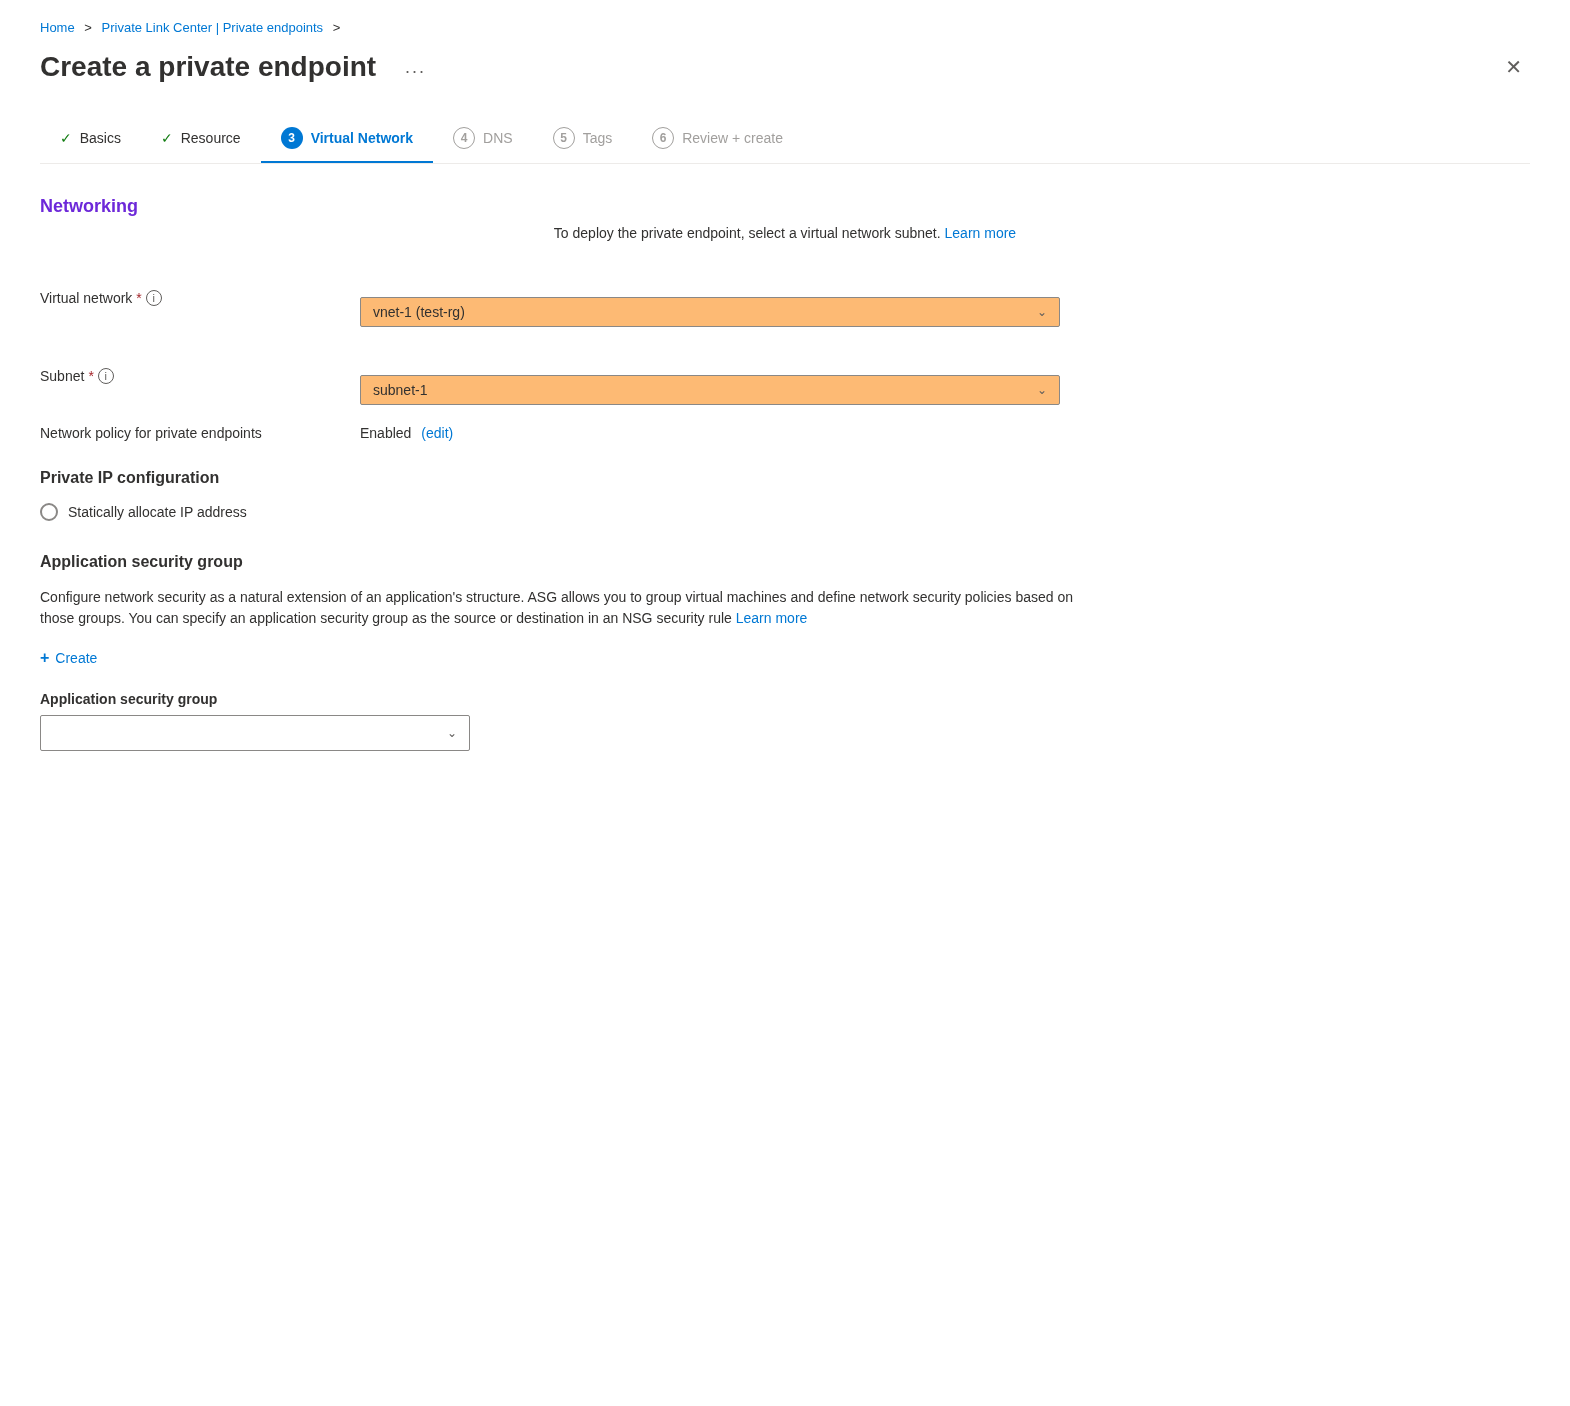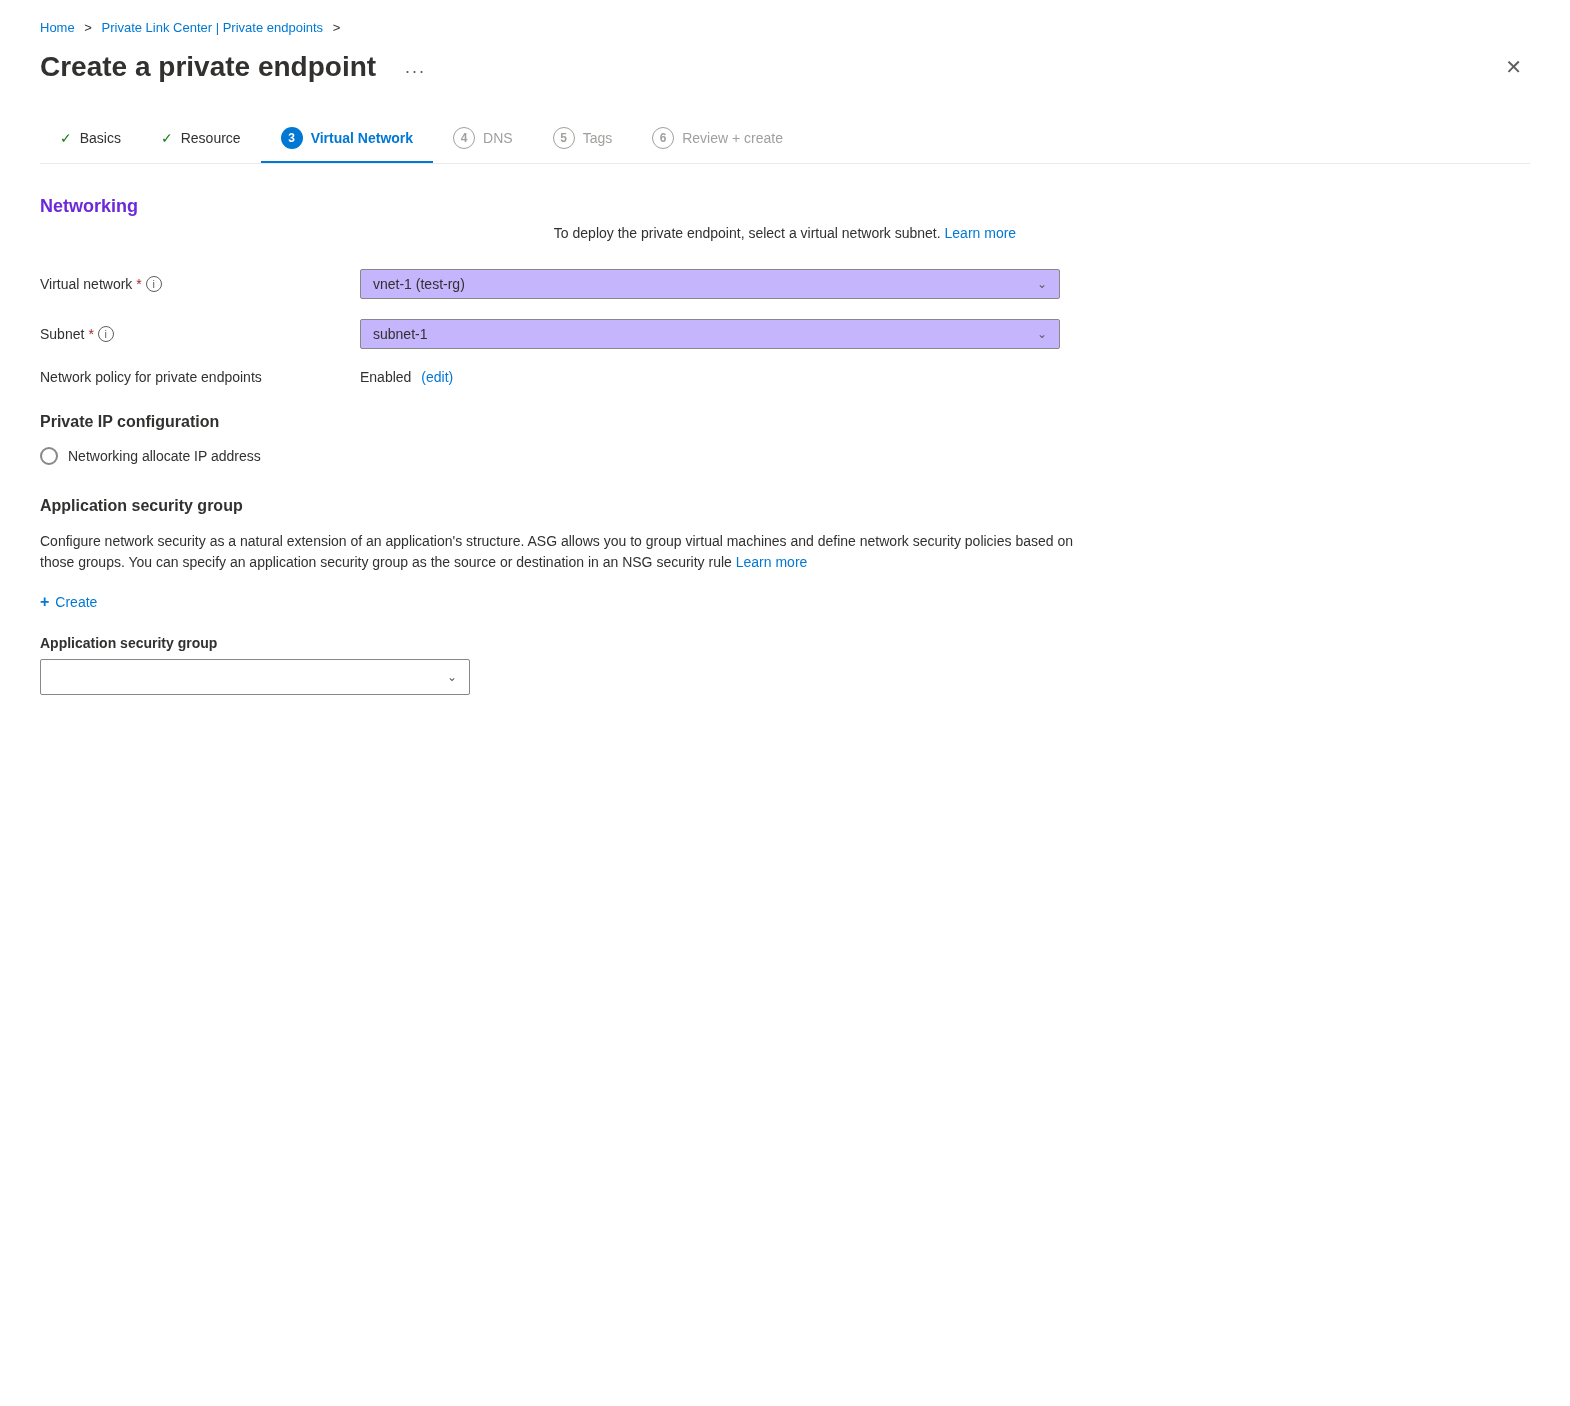--- a/index.html
+++ b/index.html
@@ -155,25 +155,26 @@
       flex: 1;
       max-width: 700px;
     }
     .select-box {
       display: flex;
       align-items: center;
       justify-content: space-between;
       border: 1px solid #8a8886;
       padding: 6px 12px;
       border-radius: 2px;
-      background: #c4b5fd;
+      background: #fdba74;
       cursor: pointer;
       font-size: 14px;
       color: #323130;
       min-width: 400px;
+      margin-top: 28px;
     }
     .chevron-down {
       font-size: 12px;
       color: #605e5c;
     }
     .network-policy-row {
       display: flex;
       align-items: center;
       margin-bottom: 28px;
     }
@@ -373,21 +374,21 @@
         <a href="#" class="edit-link link">(edit)</a>
       </div>
     </div>
   </div>
 
   <div>
     <div class="subsection-title">Private IP configuration</div>
     <div class="radio-group">
       <div class="radio-item">
         <div class="radio-circle unchecked"></div>
-        <span class="radio-label">Networking allocate IP address</span>
+        <span class="radio-label">Statically allocate IP address</span>
       </div>
     </div>
   </div>
 
   <div class="asg-section">
     <div class="subsection-title">Application security group</div>
     <div class="asg-desc">
       <span>Configure network security as a natural extension of an application's structure. ASG allows you to group virtual machines and define network security policies based on those groups. You can specify an application security group as the source or destination in an NSG security rule</span>
       <a href="#" class="link">Learn more</a>
     </div>

